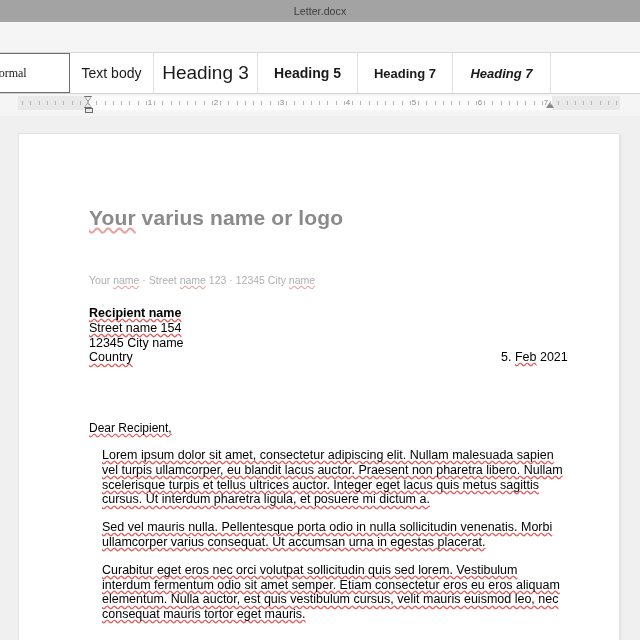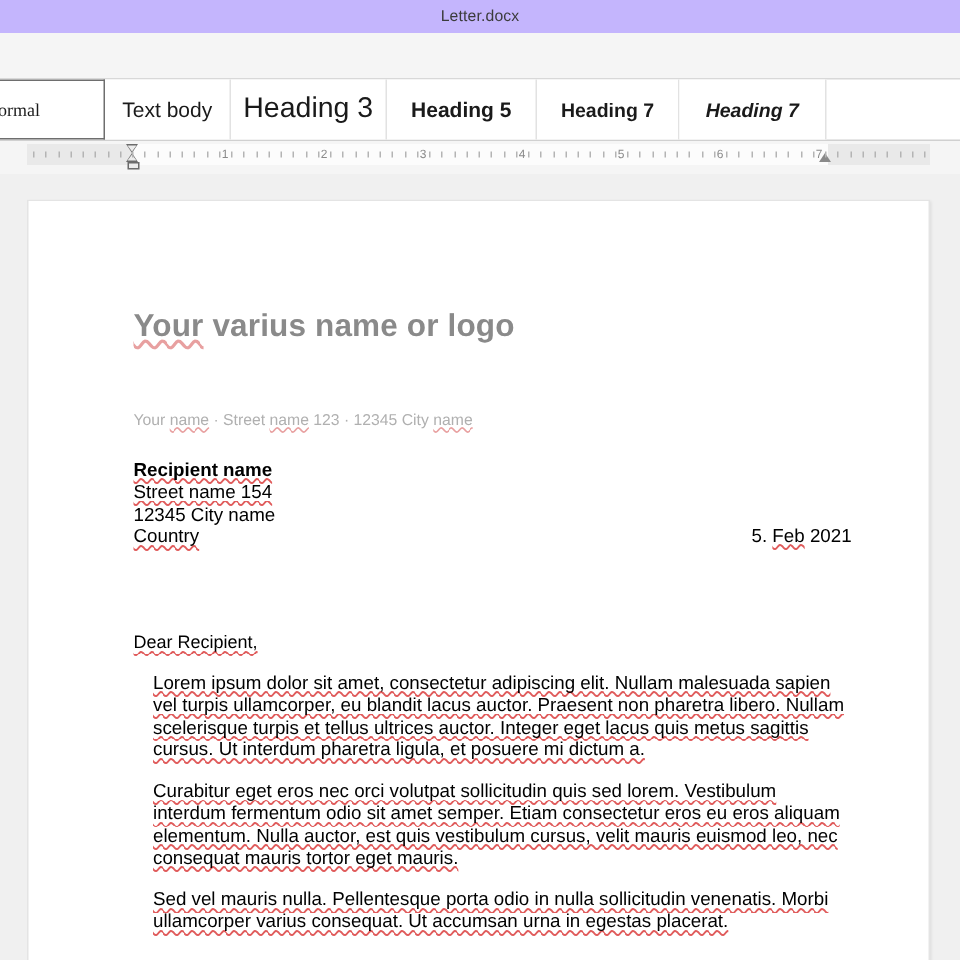--- a/index.html
+++ b/index.html
@@ -21,21 +21,21 @@
     height: 640px;
     background: #f5f5f5;
   }
 
   
   .titlebar {
     height: 22px;
     display: flex;
     align-items: center;
     justify-content: center;
-    background: #c4b5fd;
+    background: #a3a3a3;
   }
   .titlebar-text {
     font-size: 10.5px;
     color: #3b3b3b;
     letter-spacing: 0.1px;
   }
 
   
   .style-strip {
     position: absolute;
@@ -415,21 +415,21 @@
         </div>
 
         <div class="doc-date">
           <span>5. </span><span class="sq">Feb</span><span> 2021</span>
         </div>
 
         <div class="salutation sq">Dear Recipient,</div>
 
         <div class="body-paras">
           <p class="para sq">Lorem ipsum dolor sit amet, consectetur adipiscing elit. Nullam malesuada sapien vel turpis ullamcorper, eu blandit lacus auctor. Praesent non pharetra libero. Nullam scelerisque turpis et tellus ultrices auctor. Integer eget lacus quis metus sagittis cursus. Ut interdum pharetra ligula, et posuere mi dictum a.</p>
+          <p class="para sq">Sed vel mauris nulla. Pellentesque porta odio in nulla sollicitudin venenatis. Morbi ullamcorper varius consequat. Ut accumsan urna in egestas placerat.</p>
           <p class="para sq">Curabitur eget eros nec orci volutpat sollicitudin quis sed lorem. Vestibulum interdum fermentum odio sit amet semper. Etiam consectetur eros eu eros aliquam elementum. Nulla auctor, est quis vestibulum cursus, velit mauris euismod leo, nec consequat mauris tortor eget mauris.</p>
-          <p class="para sq">Sed vel mauris nulla. Pellentesque porta odio in nulla sollicitudin venenatis. Morbi ullamcorper varius consequat. Ut accumsan urna in egestas placerat.</p>
         </div>
 
       </div>
     </div>
   </div>
 
 </div>
 
 </body></html>

